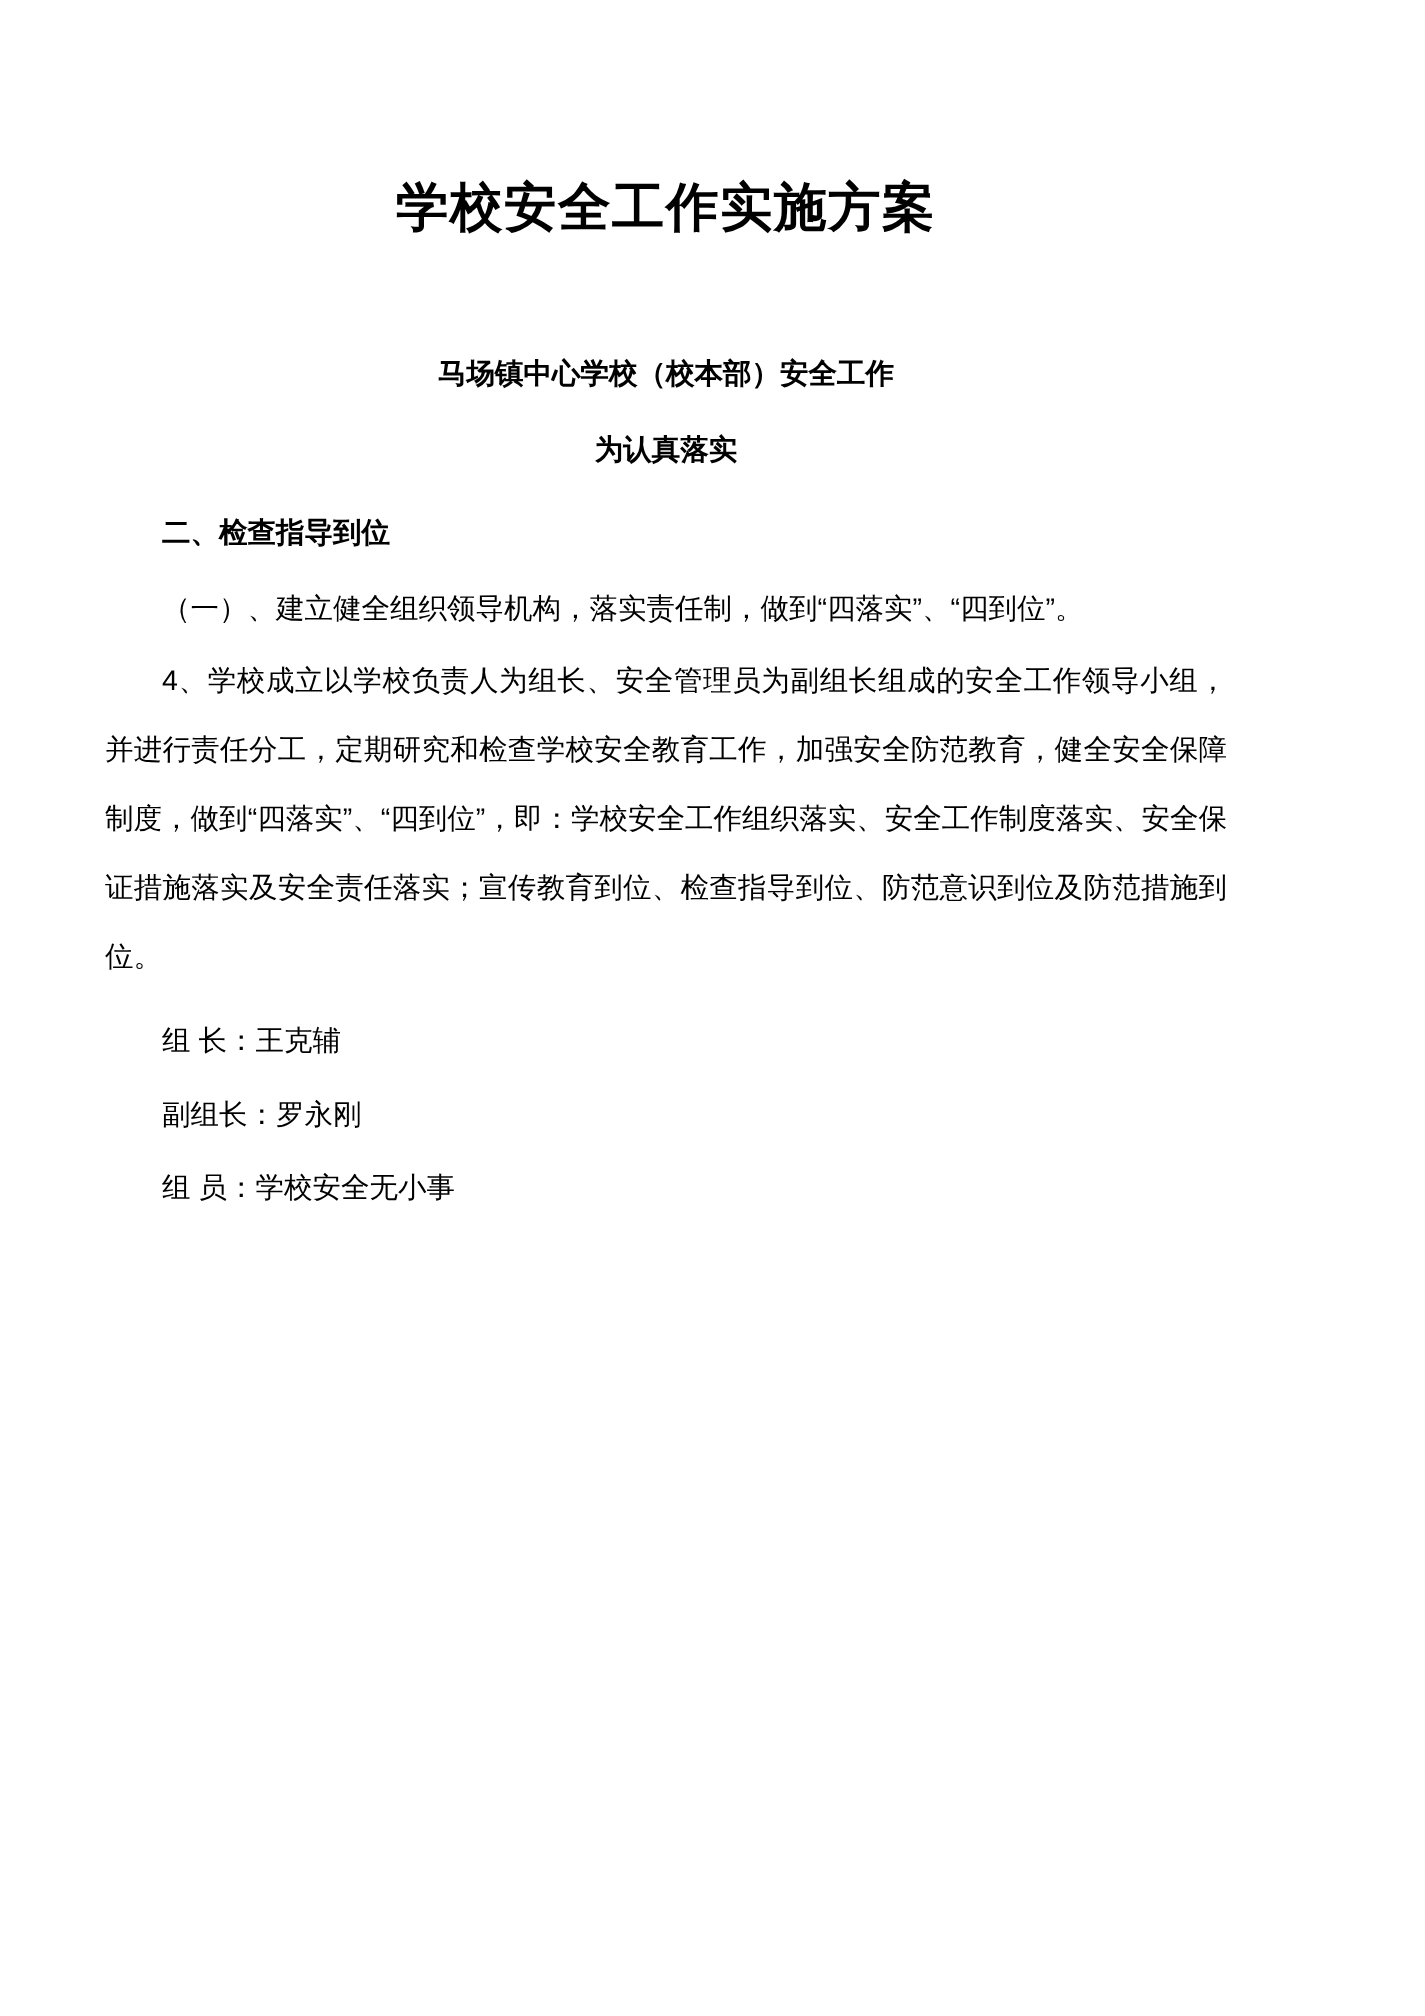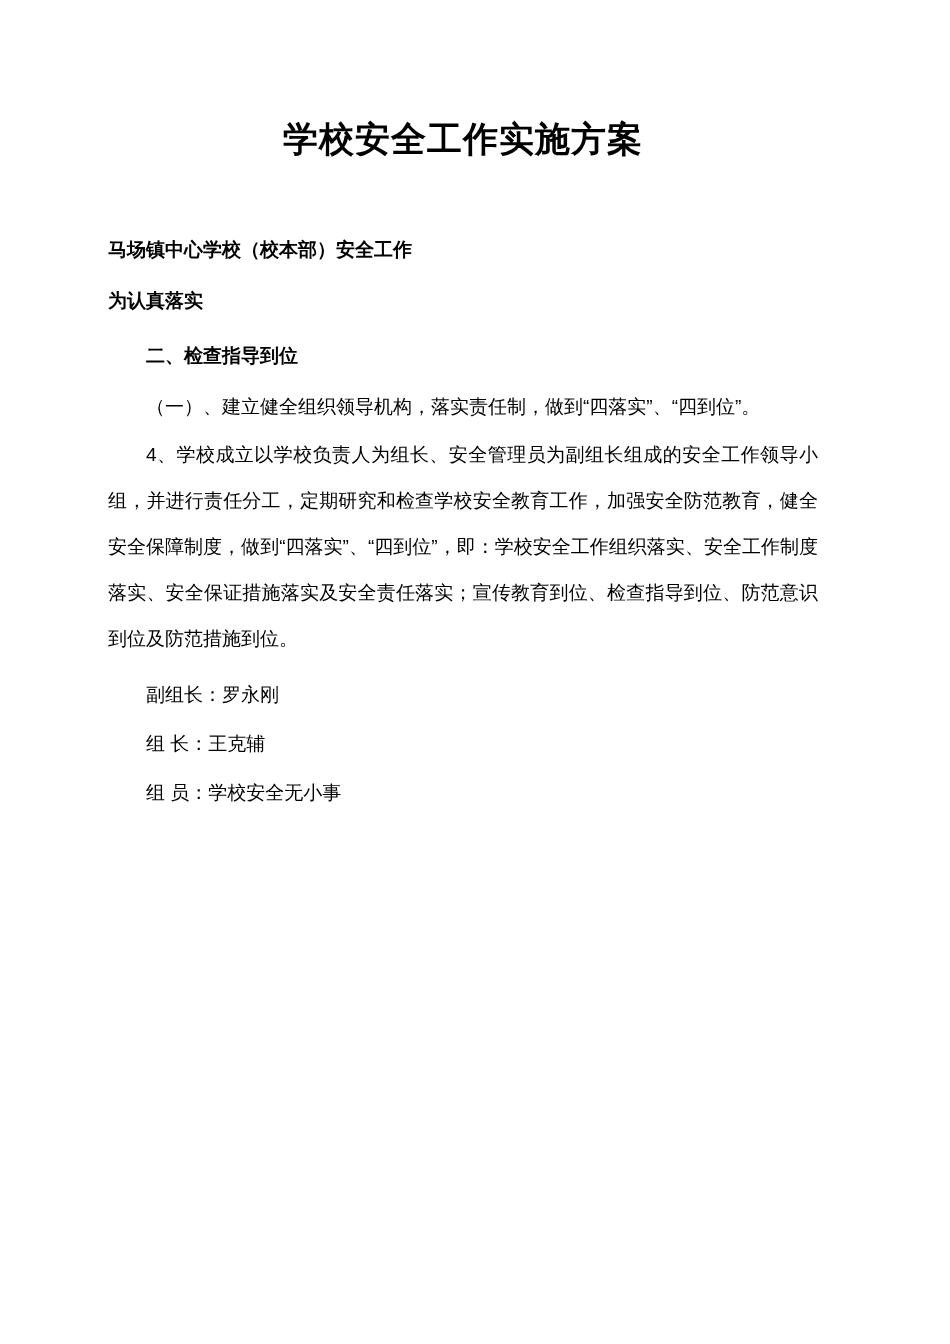--- a/index.html
+++ b/index.html
@@ -8,34 +8,35 @@
     background: #ffffff;
   }
   .page {
     position: relative;
     width: 950px;
     height: 1344px;
     box-sizing: border-box;
     background: #ffffff;
     color: #000000;
     font-family: "Liberation Sans", sans-serif;
-    padding: 118px 132px 40px 108px;
+    padding: 118px 132px 40px 70px;
     overflow: hidden;
   }
   .doc-title {
     font-size: 35px;
     font-weight: bold;
     text-align: center;
     letter-spacing: 1px;
     margin: 0 0 64px 0;
     line-height: 1.2;
   }
   .subtitle-line {
     font-size: 19px;
     font-weight: bold;
+    text-align: center;
     line-height: 51px;
     margin: 0;
   }
   .subtitle-block {
     margin: 0 0 4px 0;
   }
   .section-heading {
     font-size: 19px;
     font-weight: bold;
     line-height: 51px;
@@ -74,19 +75,19 @@
     <p class="subtitle-line">为认真落实</p>
   </div>
 
 
   <div class="section">
     <p class="section-heading">二、检查指导到位</p>
     <p class="para">（一）、建立健全组织领导机构，落实责任制，做到“四落实”、“四到位”。</p>
     <p class="para tight">4、学校成立以学校负责人为组长、安全管理员为副组长组成的安全工作领导小组，并进行责任分工，定期研究和检查学校安全教育工作，加强安全防范教育，健全安全保障制度，做到“四落实”、“四到位”，即：学校安全工作组织落实、安全工作制度落实、安全保证措施落实及安全责任落实；宣传教育到位、检查指导到位、防范意识到位及防范措施到位。</p>
 
     <div class="member-block">
+      <p class="member-line">组 长：王克辅</p>
       <p class="member-line">副组长：罗永刚</p>
-      <p class="member-line">组 长：王克辅</p>
       <p class="member-line">组 员：学校安全无小事</p>
     </div>
   </div>
 
 </div>
 
 </body></html>

